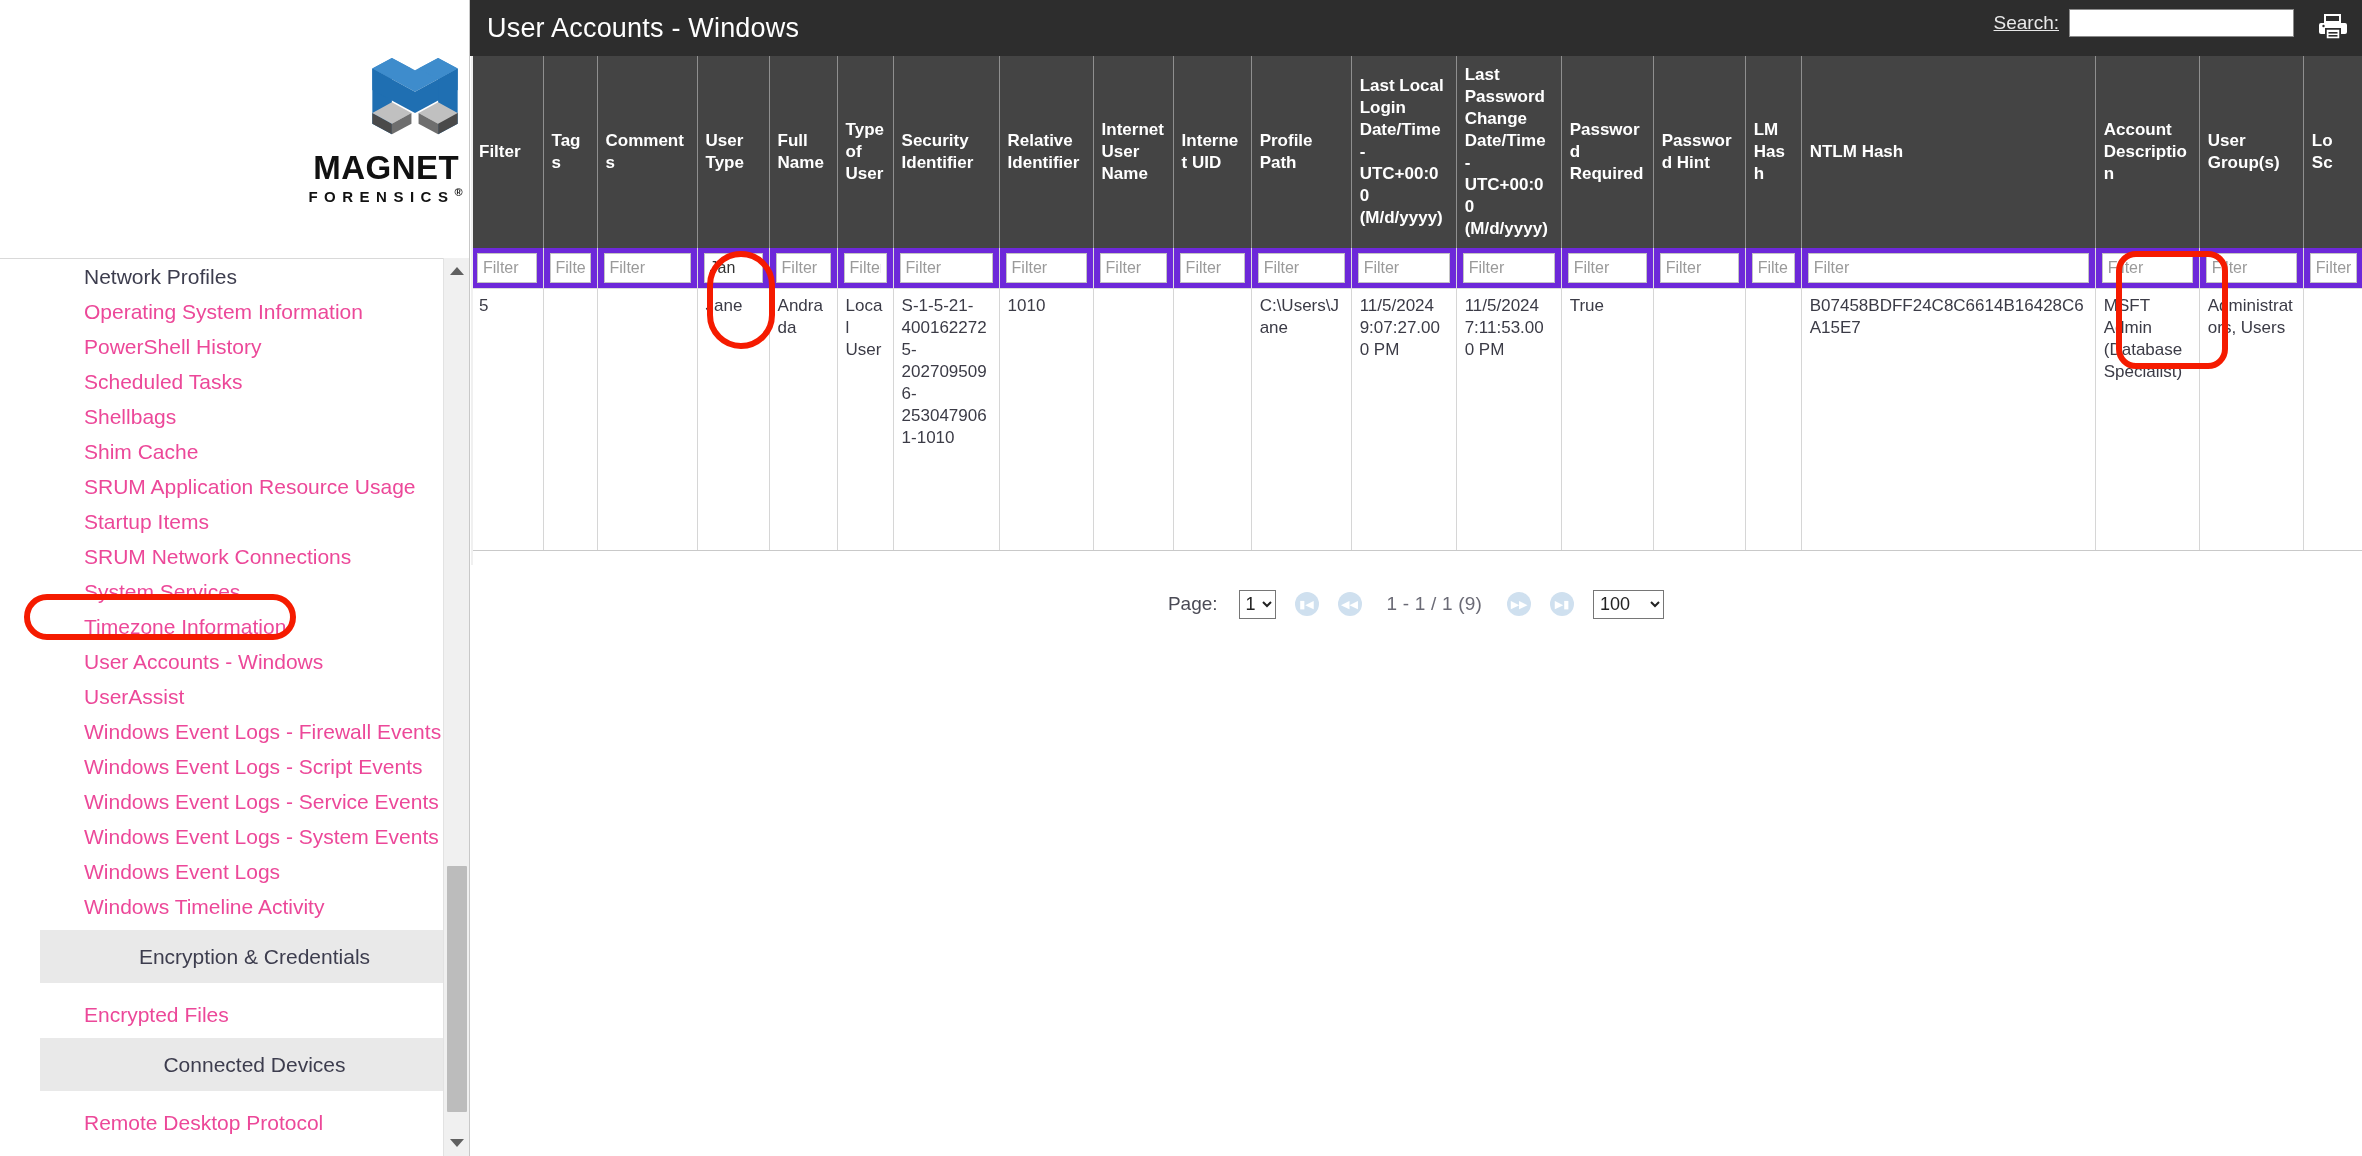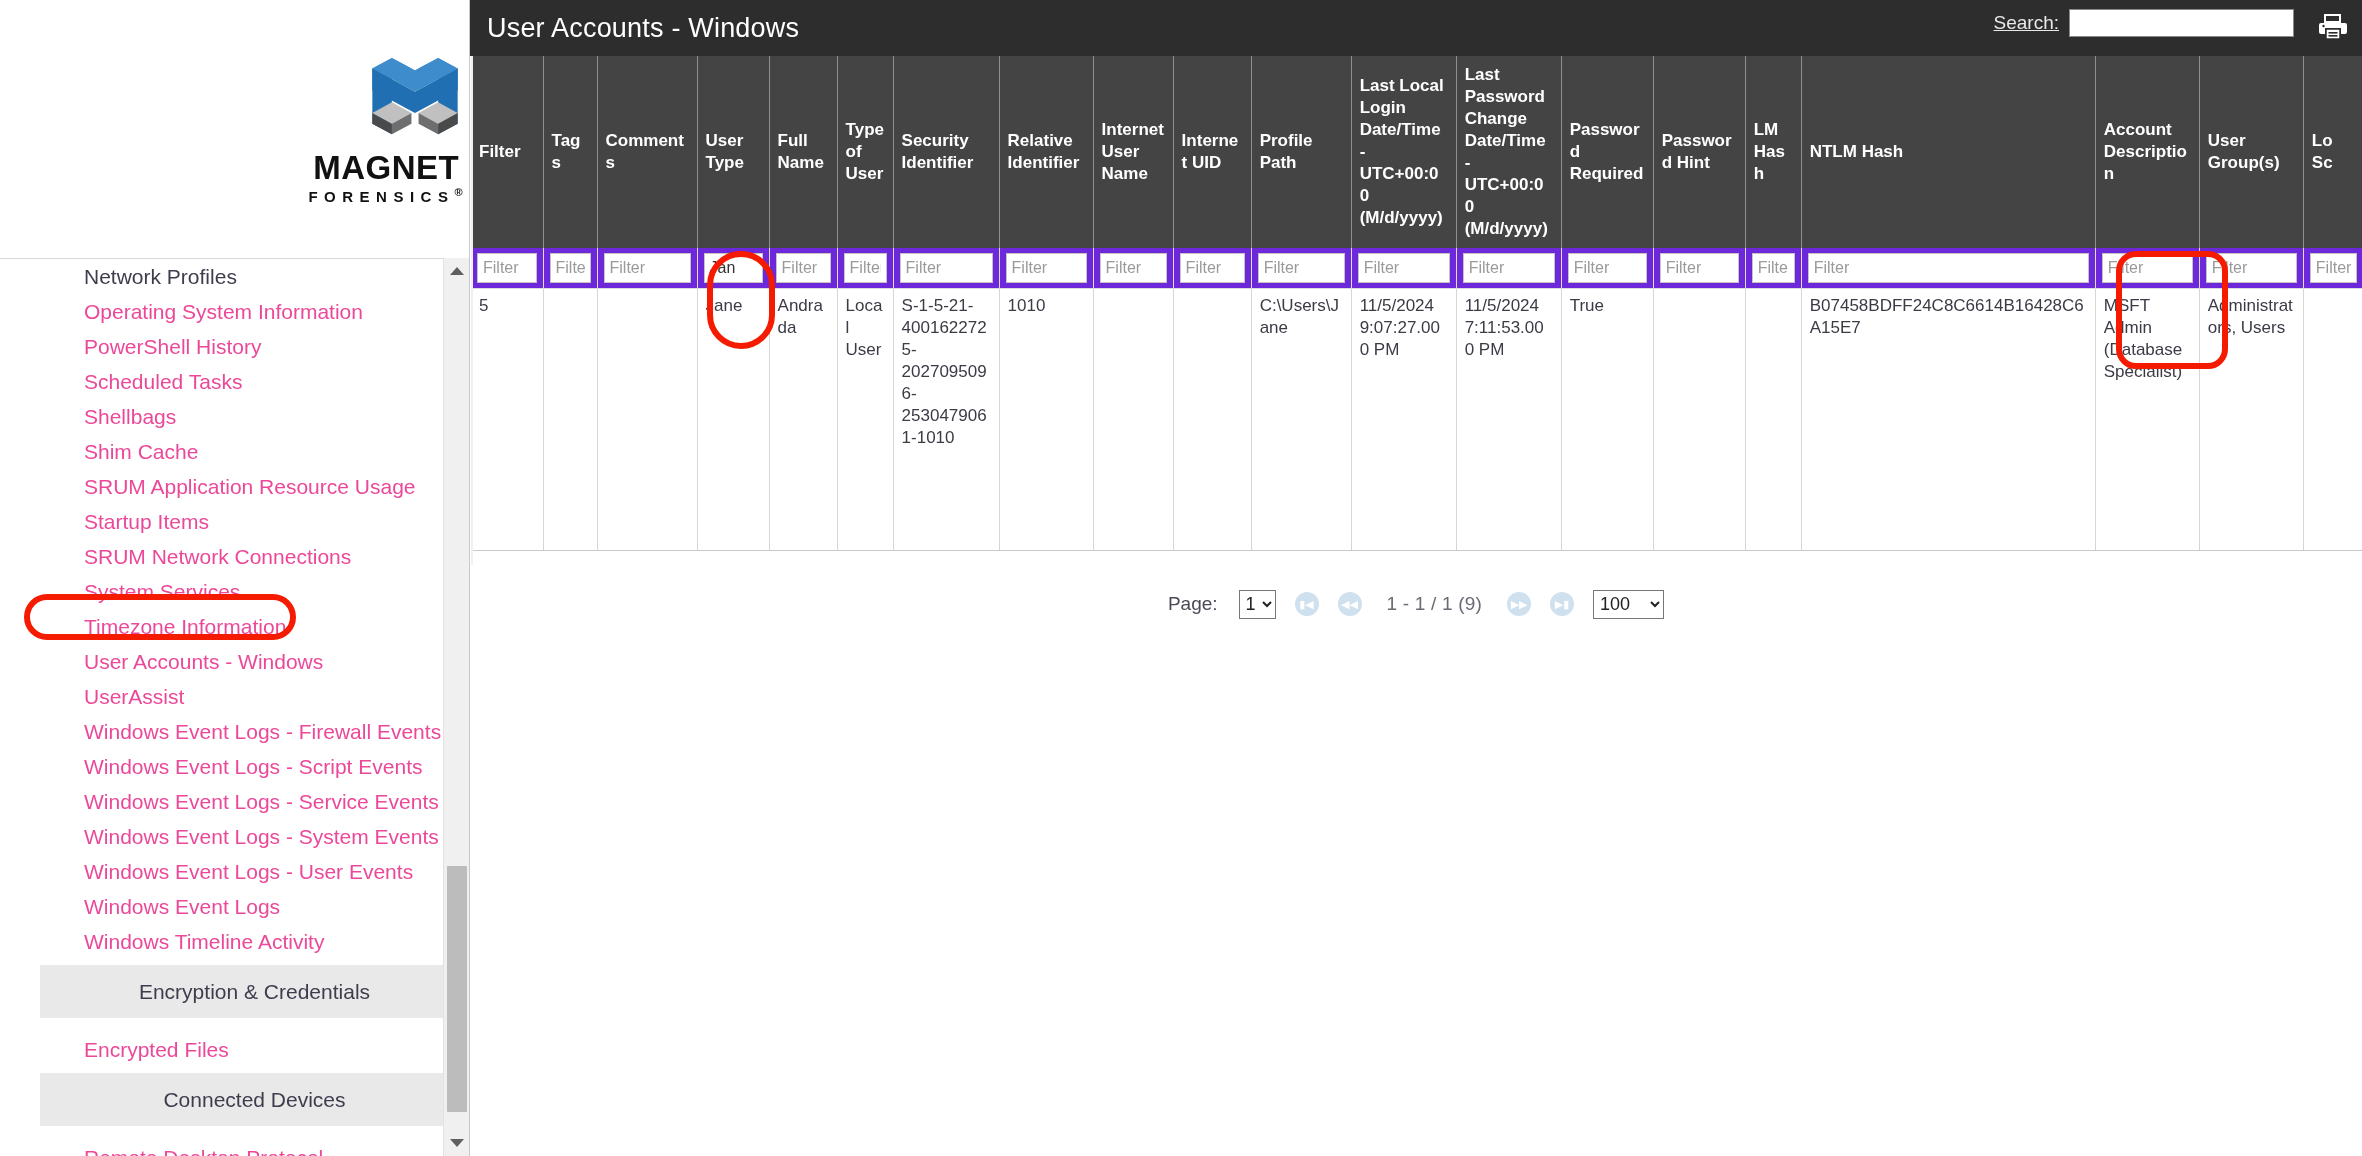--- a/index.html
+++ b/index.html
@@ -252,21 +252,20 @@
         <div class="nav-item">Startup Items</div>
         <div class="nav-item">SRUM Network Connections</div>
         <div class="nav-item">System Services</div>
         <div class="nav-item">Timezone Information</div>
         <div class="nav-item">User Accounts - Windows</div>
         <div class="nav-item">UserAssist</div>
         <div class="nav-item">Windows Event Logs - Firewall Events</div>
         <div class="nav-item">Windows Event Logs - Script Events</div>
         <div class="nav-item">Windows Event Logs - Service Events</div>
         <div class="nav-item">Windows Event Logs - System Events</div>
-        <div class="nav-item">Windows Event Logs - User Events</div>
         <div class="nav-item">Windows Event Logs</div>
         <div class="nav-item">Windows Timeline Activity</div>
         <div class="nav-group">Encryption &amp; Credentials</div>
         <div class="nav-gap"></div>
         <div class="nav-item">Encrypted Files</div>
         <div class="nav-group">Connected Devices</div>
         <div class="nav-gap"></div>
         <div class="nav-item">Remote Desktop Protocol</div>
       </div>
 

